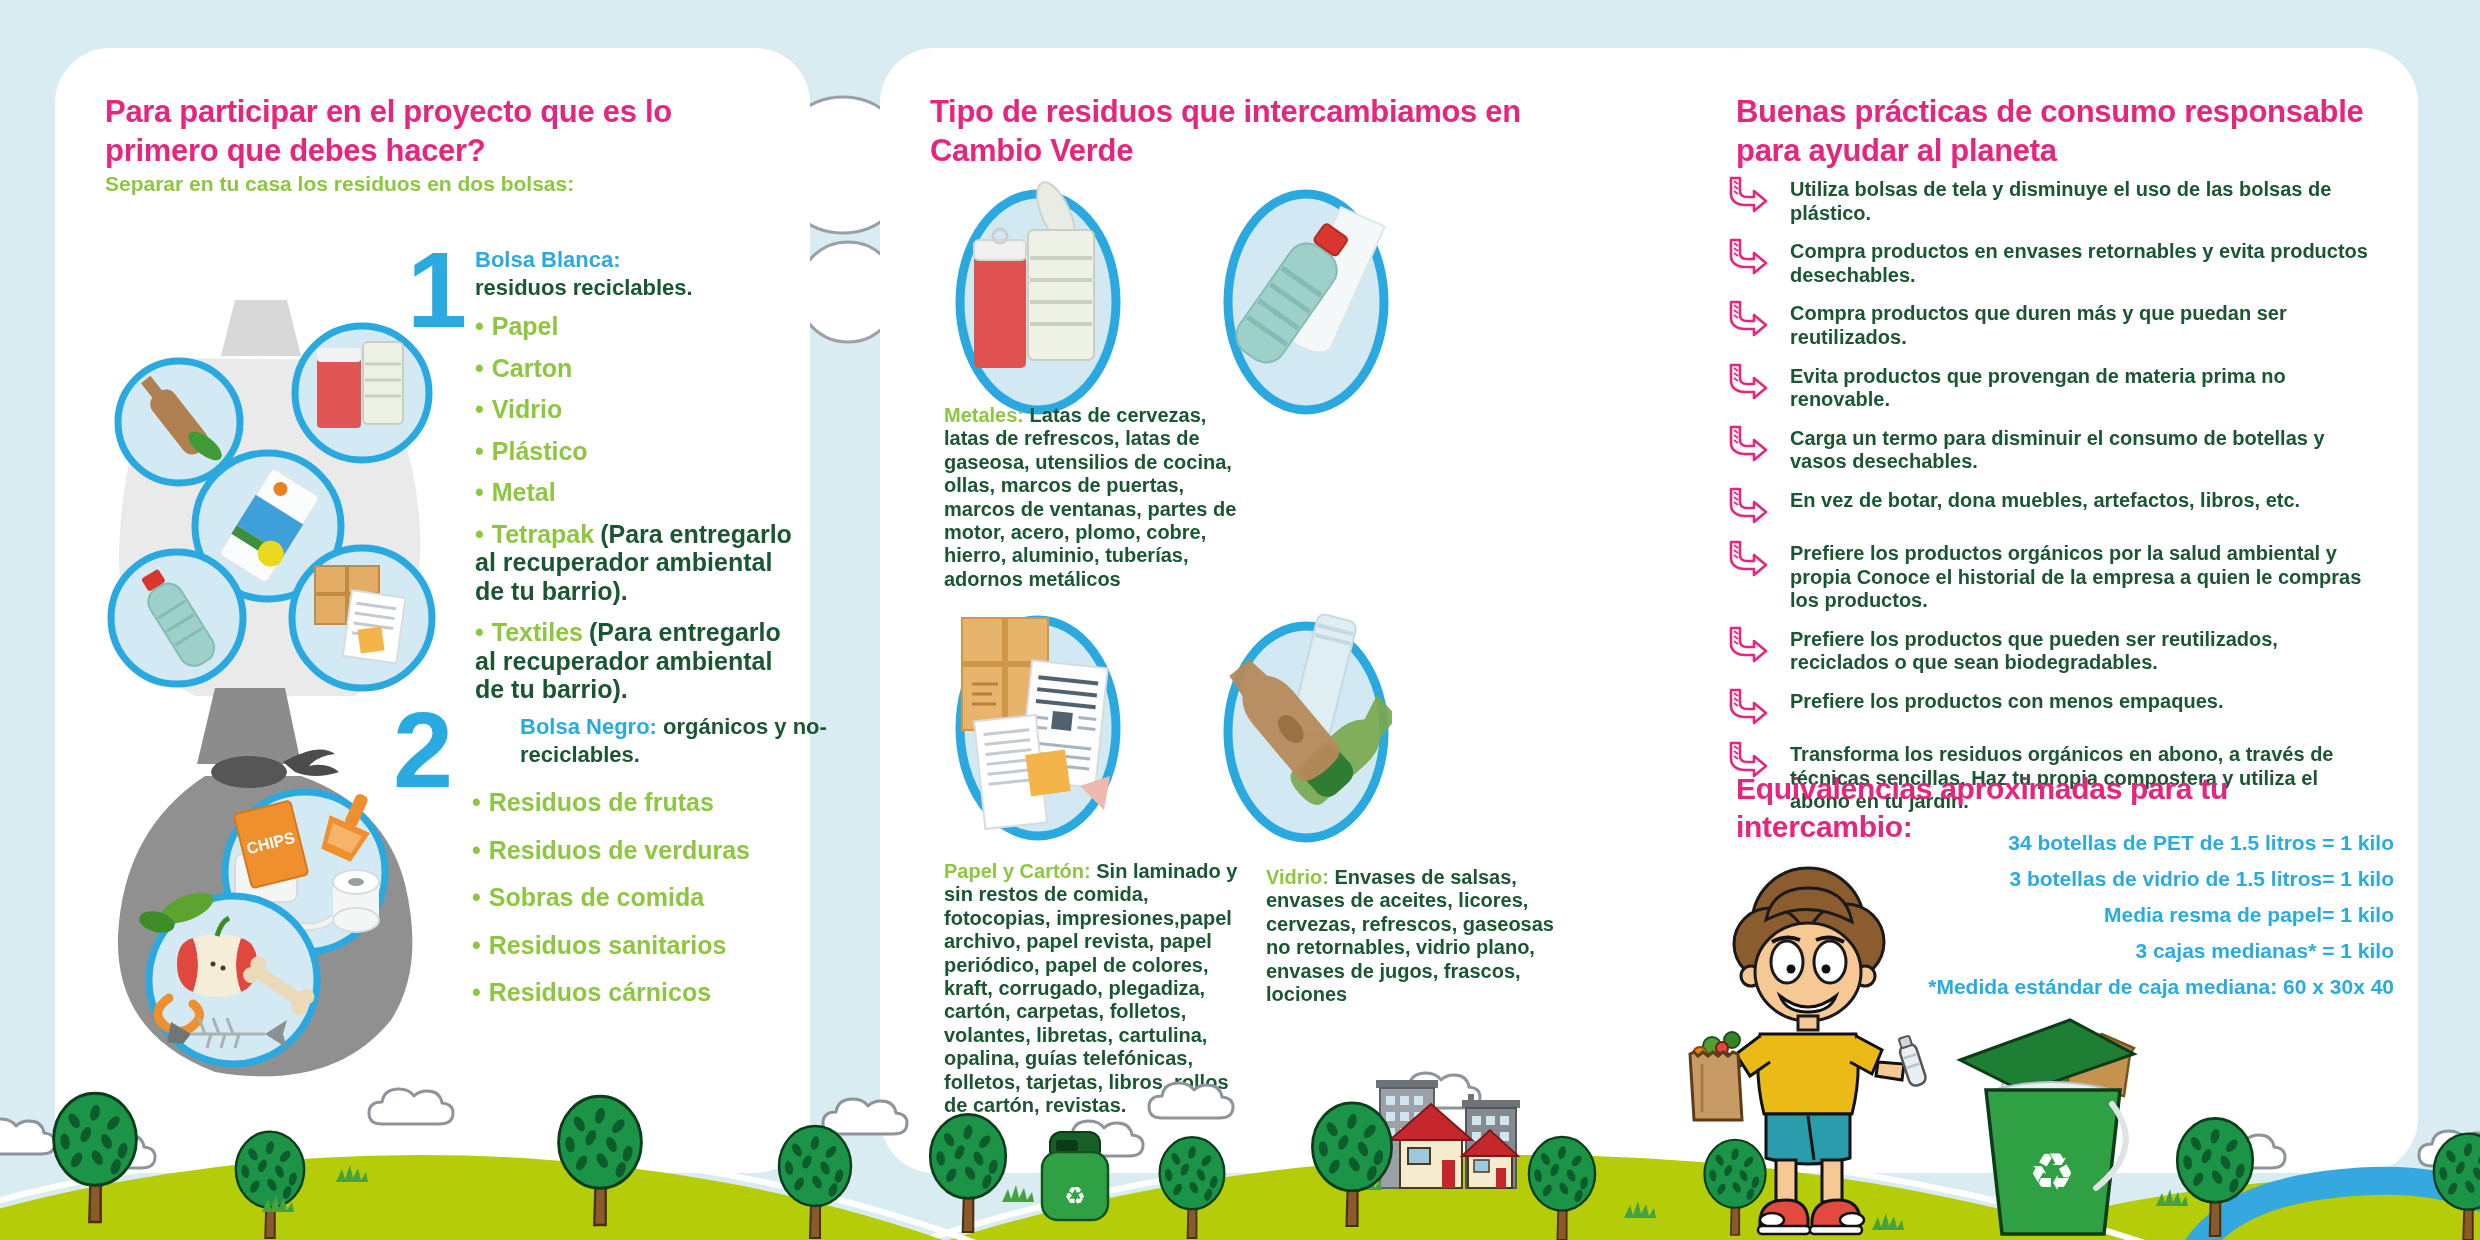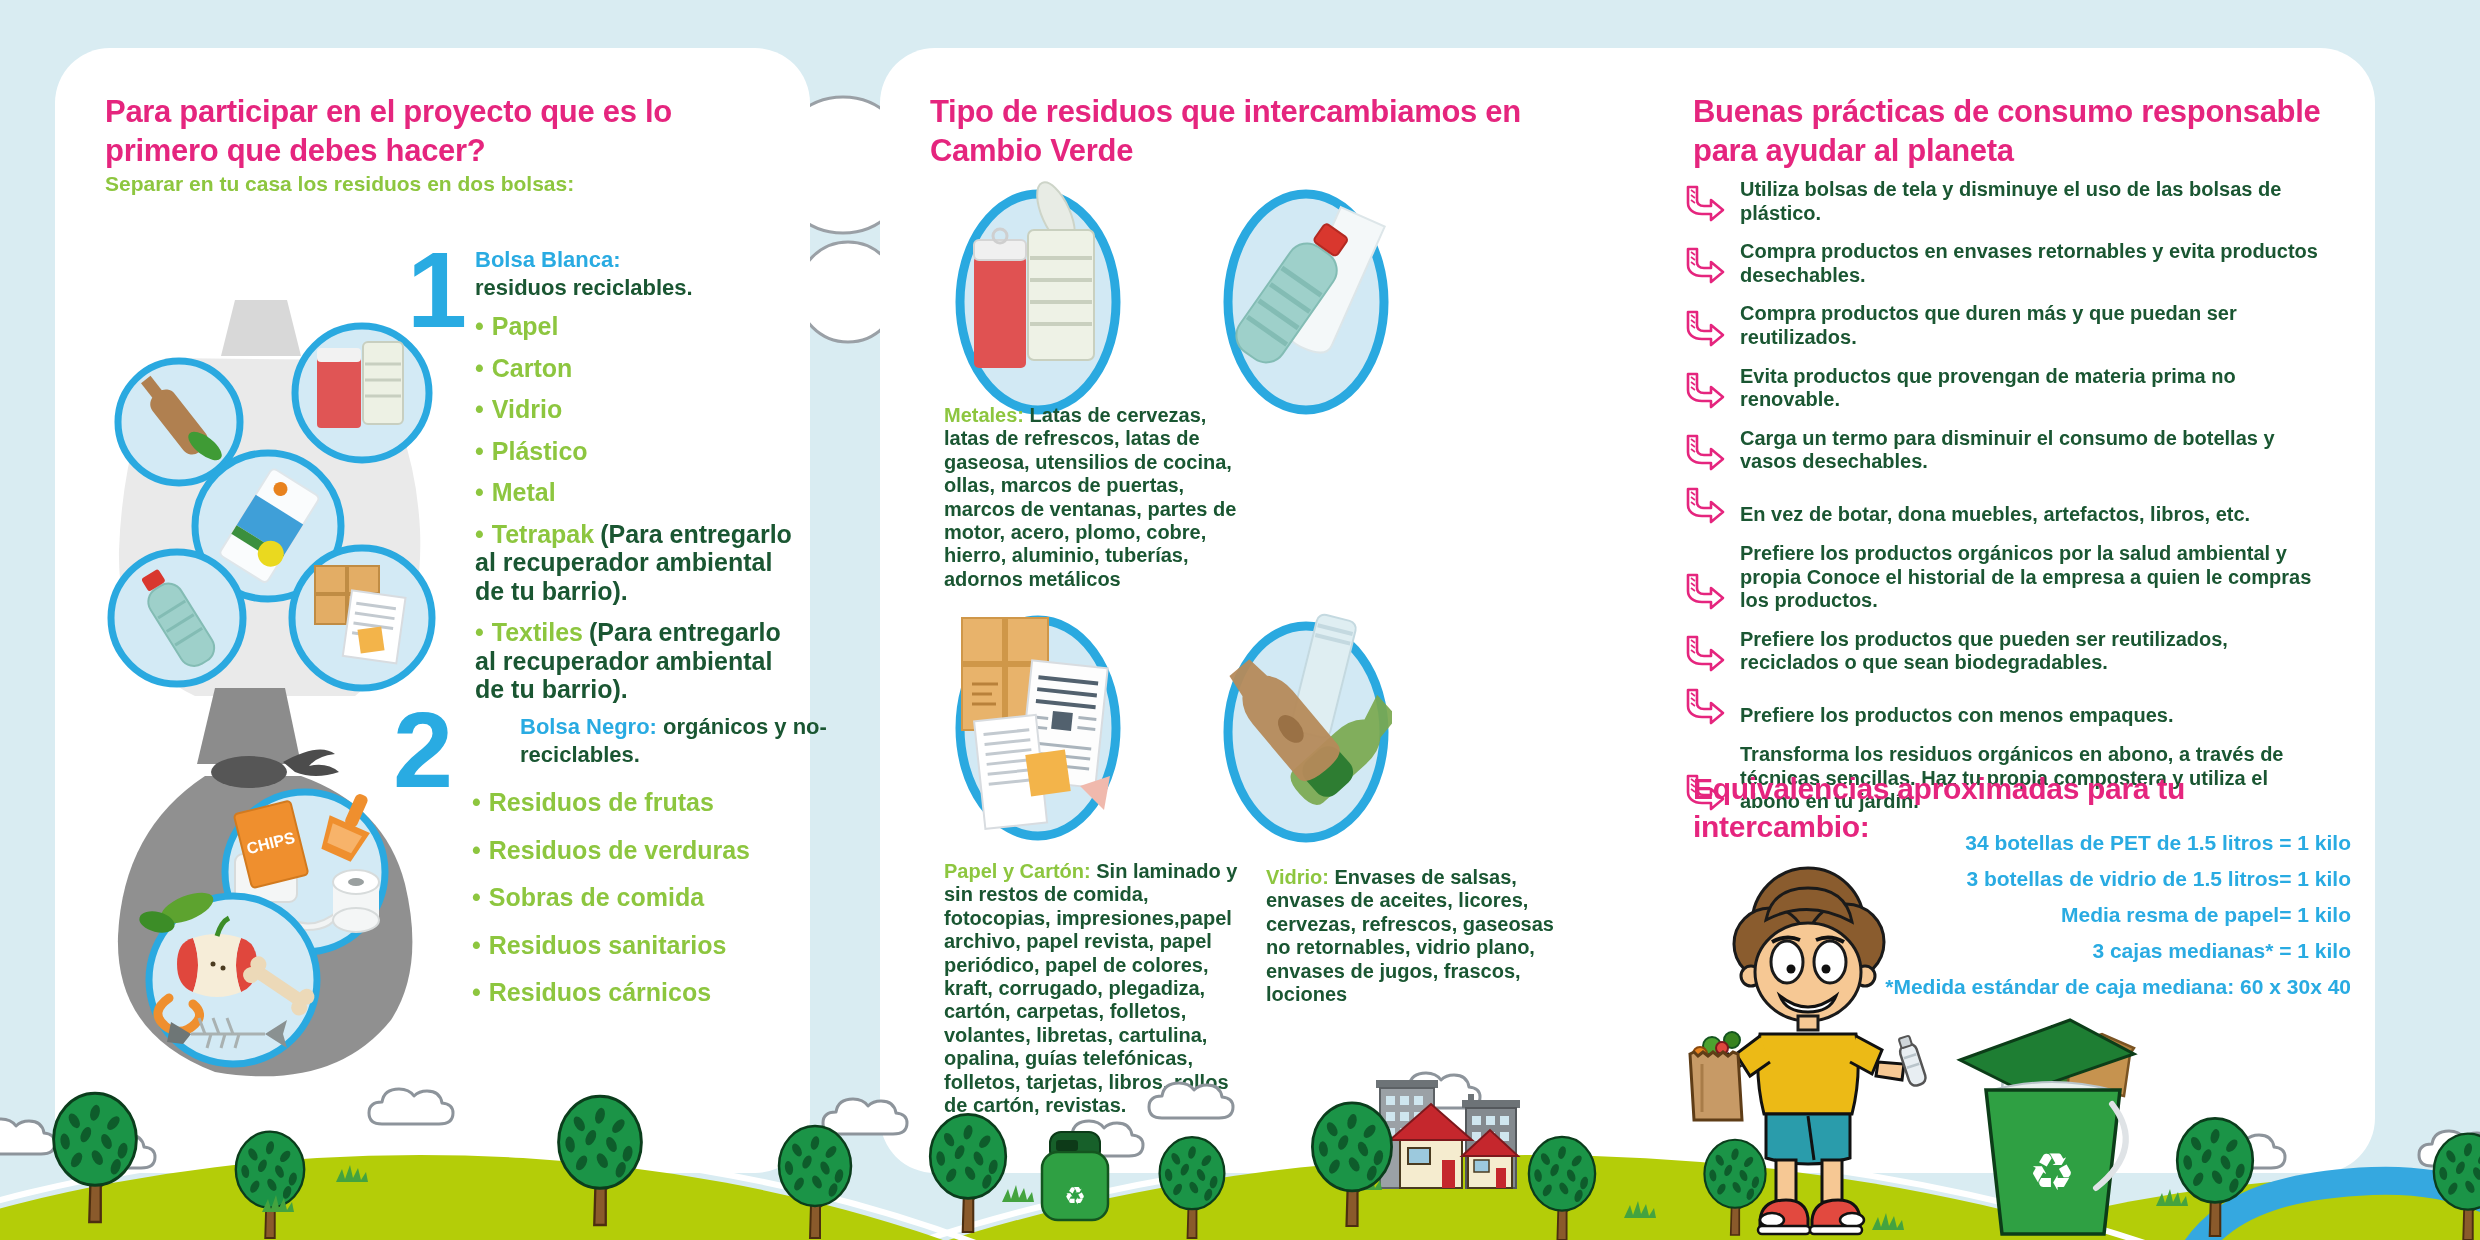--- a/index.html
+++ b/index.html
@@ -5,38 +5,38 @@
   :root{
     --pink:#e5257e; --lgreen:#8dc63f; --dgreen:#1a5632; --blue:#29abe2;
     --sky:#d9ecf2; --hill:#b4cd08;
   }
   *{margin:0;padding:0;box-sizing:border-box;}
   body{font-family:"Liberation Sans","DejaVu Sans",sans-serif;background:#888;}
   #canvas{position:relative;width:2480px;height:1240px;background:var(--sky);overflow:hidden;}
   .panel{position:absolute;top:48px;height:1125px;background:#fff;border-radius:55px;z-index:1;}
   #panel1{left:55px;width:755px;}
   #panel2{left:880px;width:904px;}
-  #panel3{left:1645px;width:730px;}
+  #panel3{left:1688px;width:730px;}
   .abs{position:absolute;}
   .pink-title{color:var(--pink);font-weight:bold;font-size:31px;line-height:1.26;letter-spacing:-.3px;}
   .subtitle{color:var(--lgreen);font-weight:bold;font-size:21px;}
   .stepnum{color:var(--blue);font-weight:bold;font-size:108px;line-height:1;}
   .baglabel{font-weight:bold;font-size:22px;line-height:1.25;}
   .baglabel .blue{color:var(--blue);}
   .baglabel .dg{color:var(--dgreen);}
   .blue.block{display:block;}
   .ilist{font-weight:bold;font-size:25px;line-height:1.14;}
   .ilist .li{margin-bottom:13px;color:var(--lgreen);}
   .ilist2 .li{margin-bottom:19px;}
   .li .bullet{margin-right:8px;}
   .li .dgn{color:var(--dgreen);margin-left:6px;}
   .wtext{font-weight:bold;font-size:20px;line-height:1.17;color:var(--dgreen);}
   .wtext .g{color:var(--lgreen);}
   .practices{display:flex;flex-direction:column;gap:15px;}
-  .prow{display:flex;align-items:flex-end;gap:13px;}
+  .prow{display:flex;align-items:flex-start;gap:20px;}
   .prow svg{flex:0 0 auto;margin-top:-4px;}
   .prow p{font-weight:bold;font-size:20px;line-height:1.18;color:var(--dgreen);width:588px;}
   .equiv-title{color:var(--pink);font-weight:bold;font-size:30px;line-height:1.27;letter-spacing:-.3px;}
   .equivs{text-align:right;font-weight:bold;font-size:21px;color:var(--blue);}
   .equivs div{height:36px;line-height:30px;}
   svg{display:block;}
   #bgclouds{position:absolute;left:0;top:0;z-index:0;}
   #landscape{position:absolute;left:0;top:0;z-index:2;pointer-events:none;}
   #boy,#bigbin{position:absolute;z-index:3;}
   #boy{left:1688px;top:858px;}

